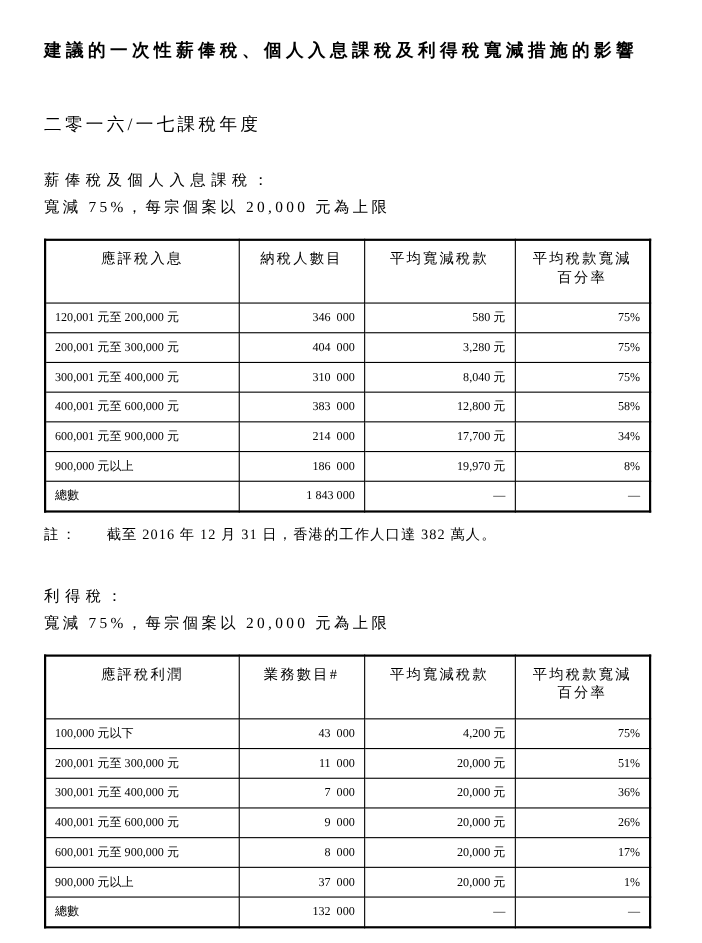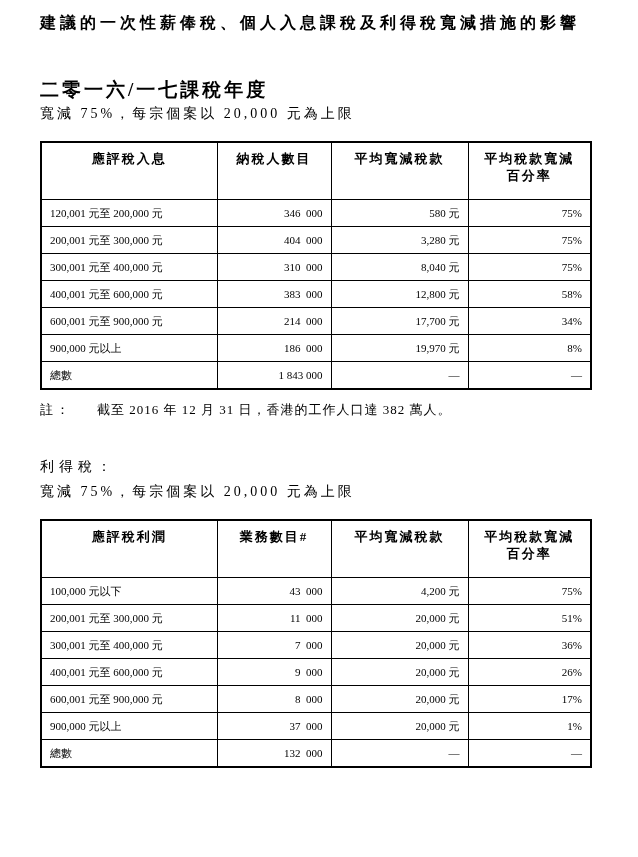--- a/index.html
+++ b/index.html
@@ -15,26 +15,26 @@
     background: #ffffff;
     color: #000000;
     padding: 12px 40px 0 40px;
     font-family: "Liberation Serif", "DejaVu Serif", serif;
     overflow: hidden;
   }
   .doc-title {
     font-size: 16px;
     font-weight: bold;
     letter-spacing: 4px;
-    margin: 0 0 0 0;
+    margin: 24px 0 0 0;
     line-height: 22px;
   }
   .year-heading {
-    font-size: 19px;
-    font-weight: bold;
+    font-size: 16px;
+    font-weight: normal;
     letter-spacing: 3px;
     margin: 45px 0 0 0;
     line-height: 22px;
   }
   .sec-heading {
     font-size: 14px;
     font-weight: normal;
     letter-spacing: 5px;
     margin: 28px 0 0 0;
     line-height: 24px;
@@ -57,21 +57,21 @@
     table-layout: fixed;
   }
   table.data-table {
     border: 2px solid #000;
   }
   table.data-table th,
   table.data-table td {
     border: 1px solid #000;
   }
   table.data-table th {
-    font-weight: bold;
+    font-weight: normal;
     font-size: 13px;
     letter-spacing: 2px;
     text-align: center;
     vertical-align: top;
     padding: 7px 2px 15px 2px;
     white-space: pre-line;
     line-height: 17px;
   }
   table.data-table td {
     font-size: 11px;
@@ -104,20 +104,21 @@
 </head>
 <body>
 
 <div class="page">
 
   <h1 class="doc-title">建議的一次性薪俸稅、個人入息課稅及利得稅寬減措施的影響</h1>
 
   <h2 class="year-heading">二零一六/一七課稅年度</h2>
 
   <section>
+    <p class="sec-heading">薪俸稅及個人入息課稅：</p>
     <p class="sec-subheading">寬減 75%，每宗個案以 20,000 元為上限</p>
 
     <table class="data-table" data-table="salaries_tax.table">
       <colgroup>
         <col style="width:176px">
         <col style="width:114px">
         <col style="width:137px">
         <col style="width:123px">
       </colgroup>
       <thead>

